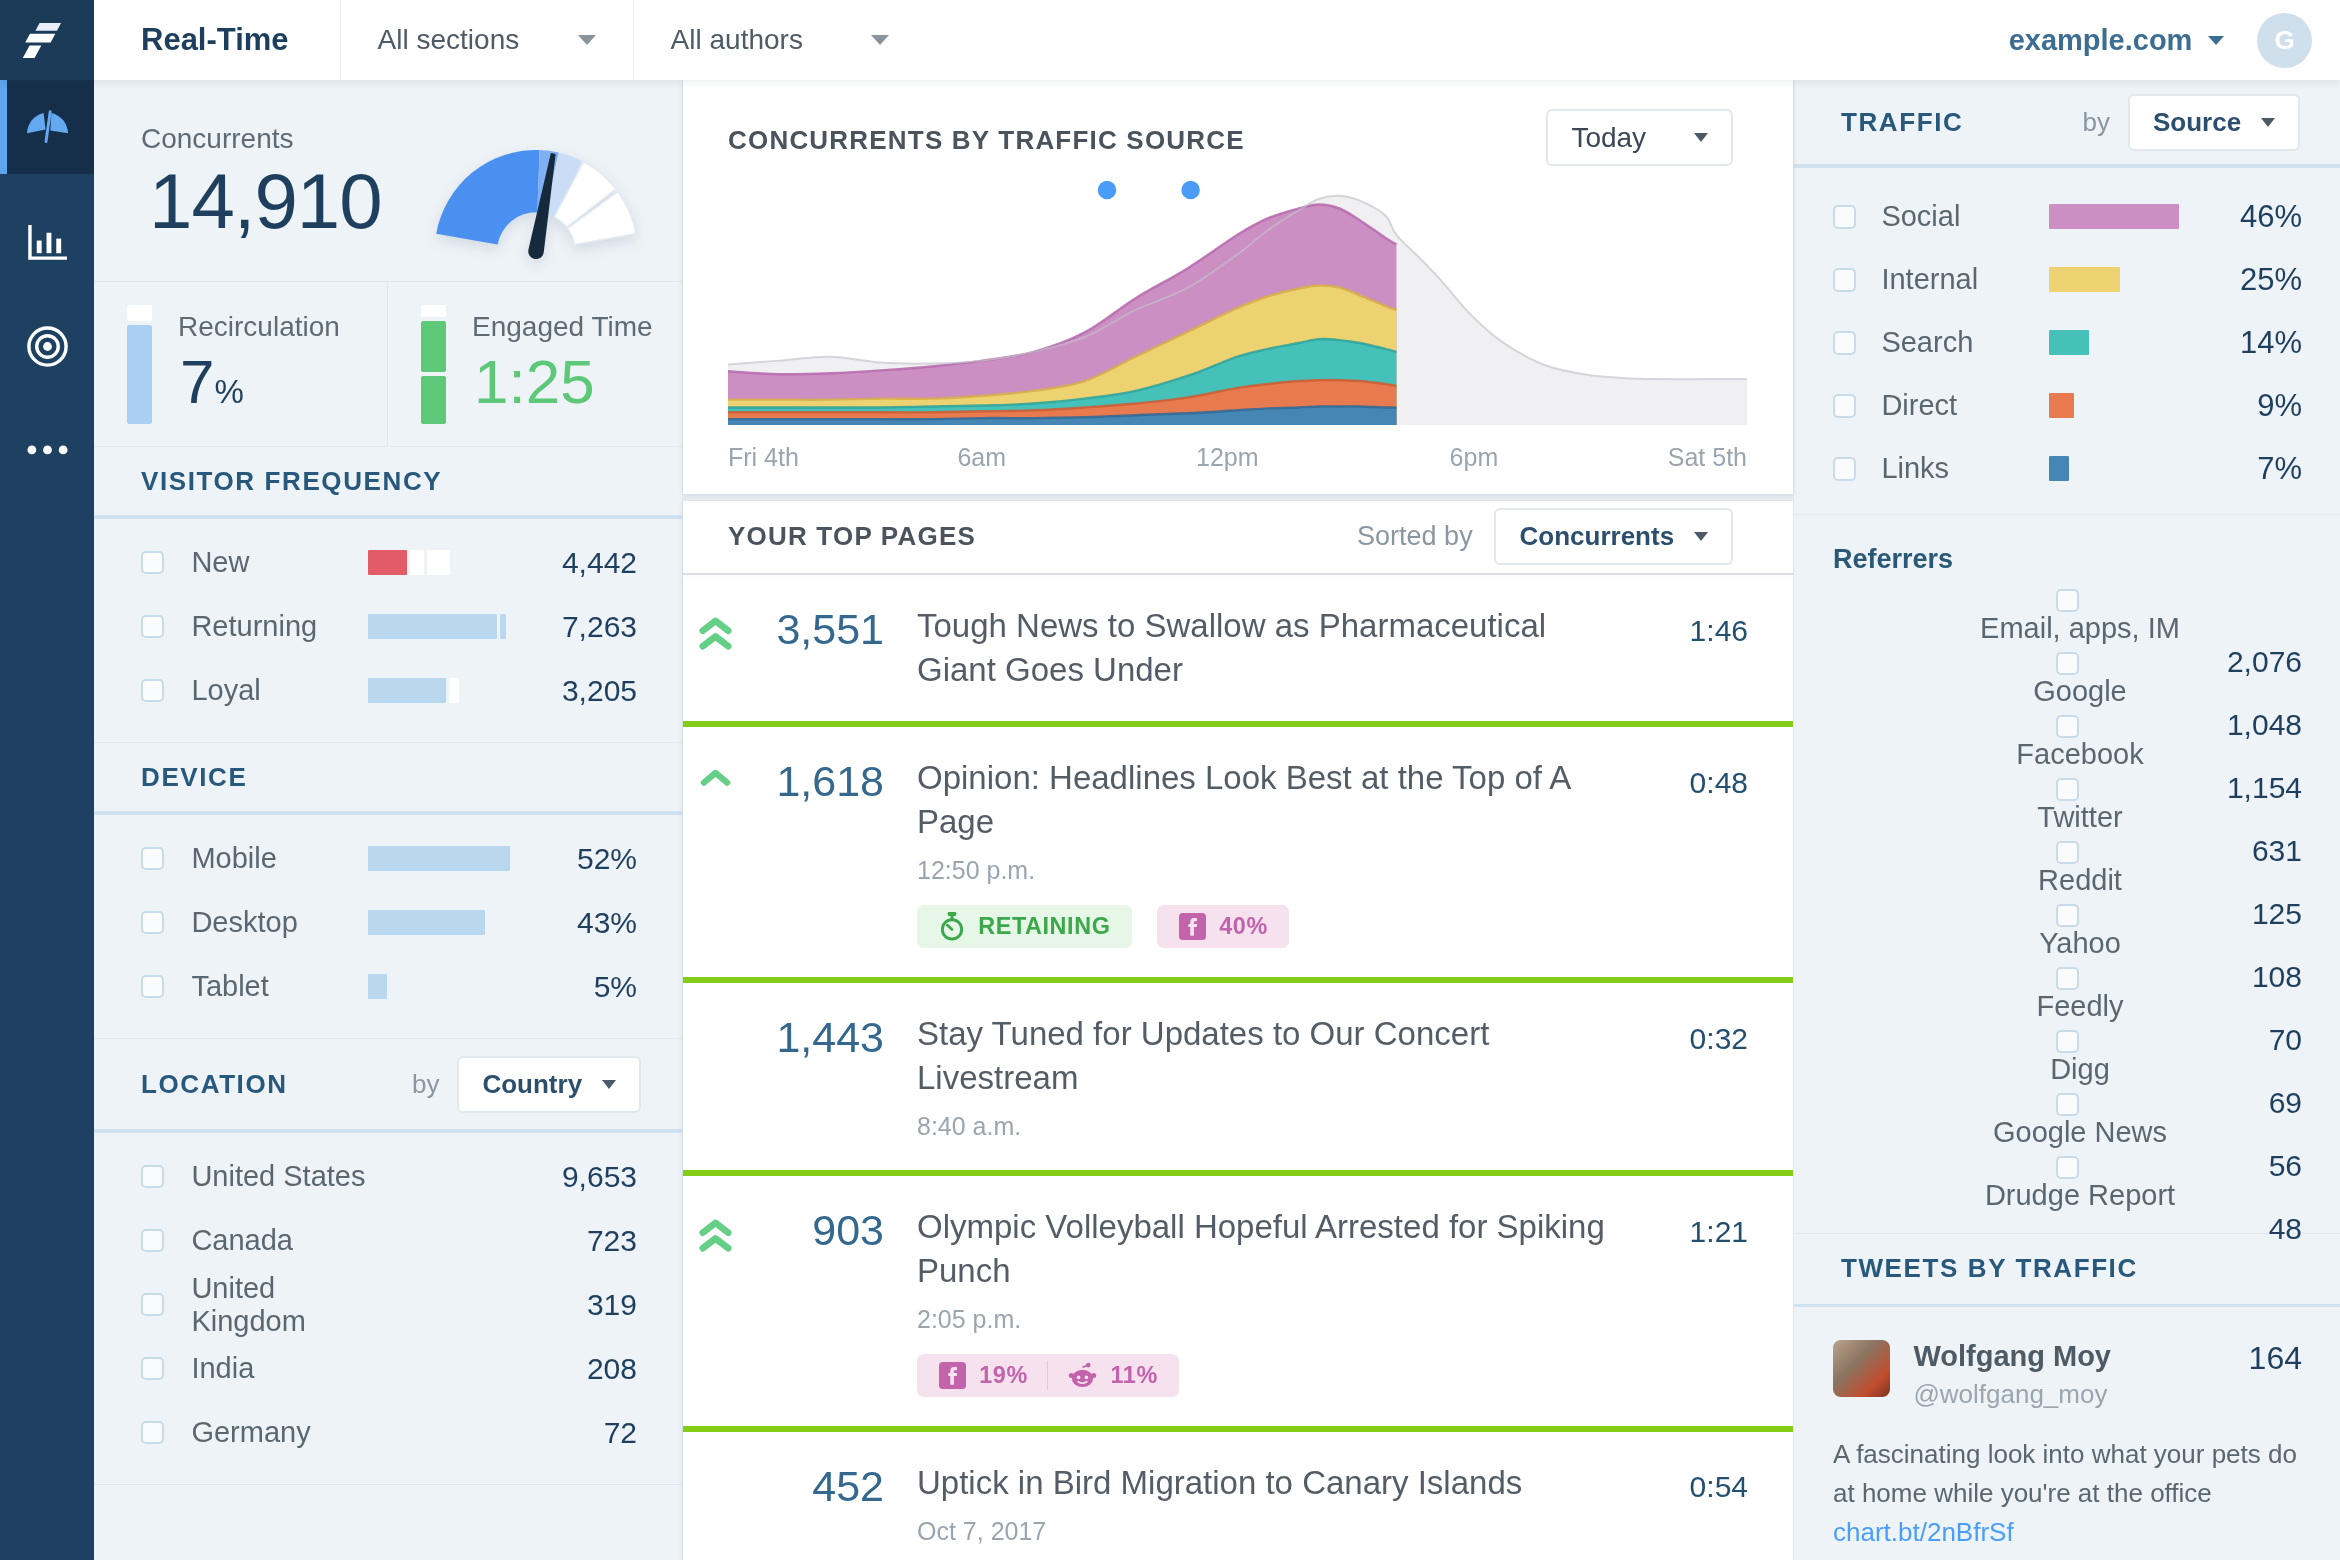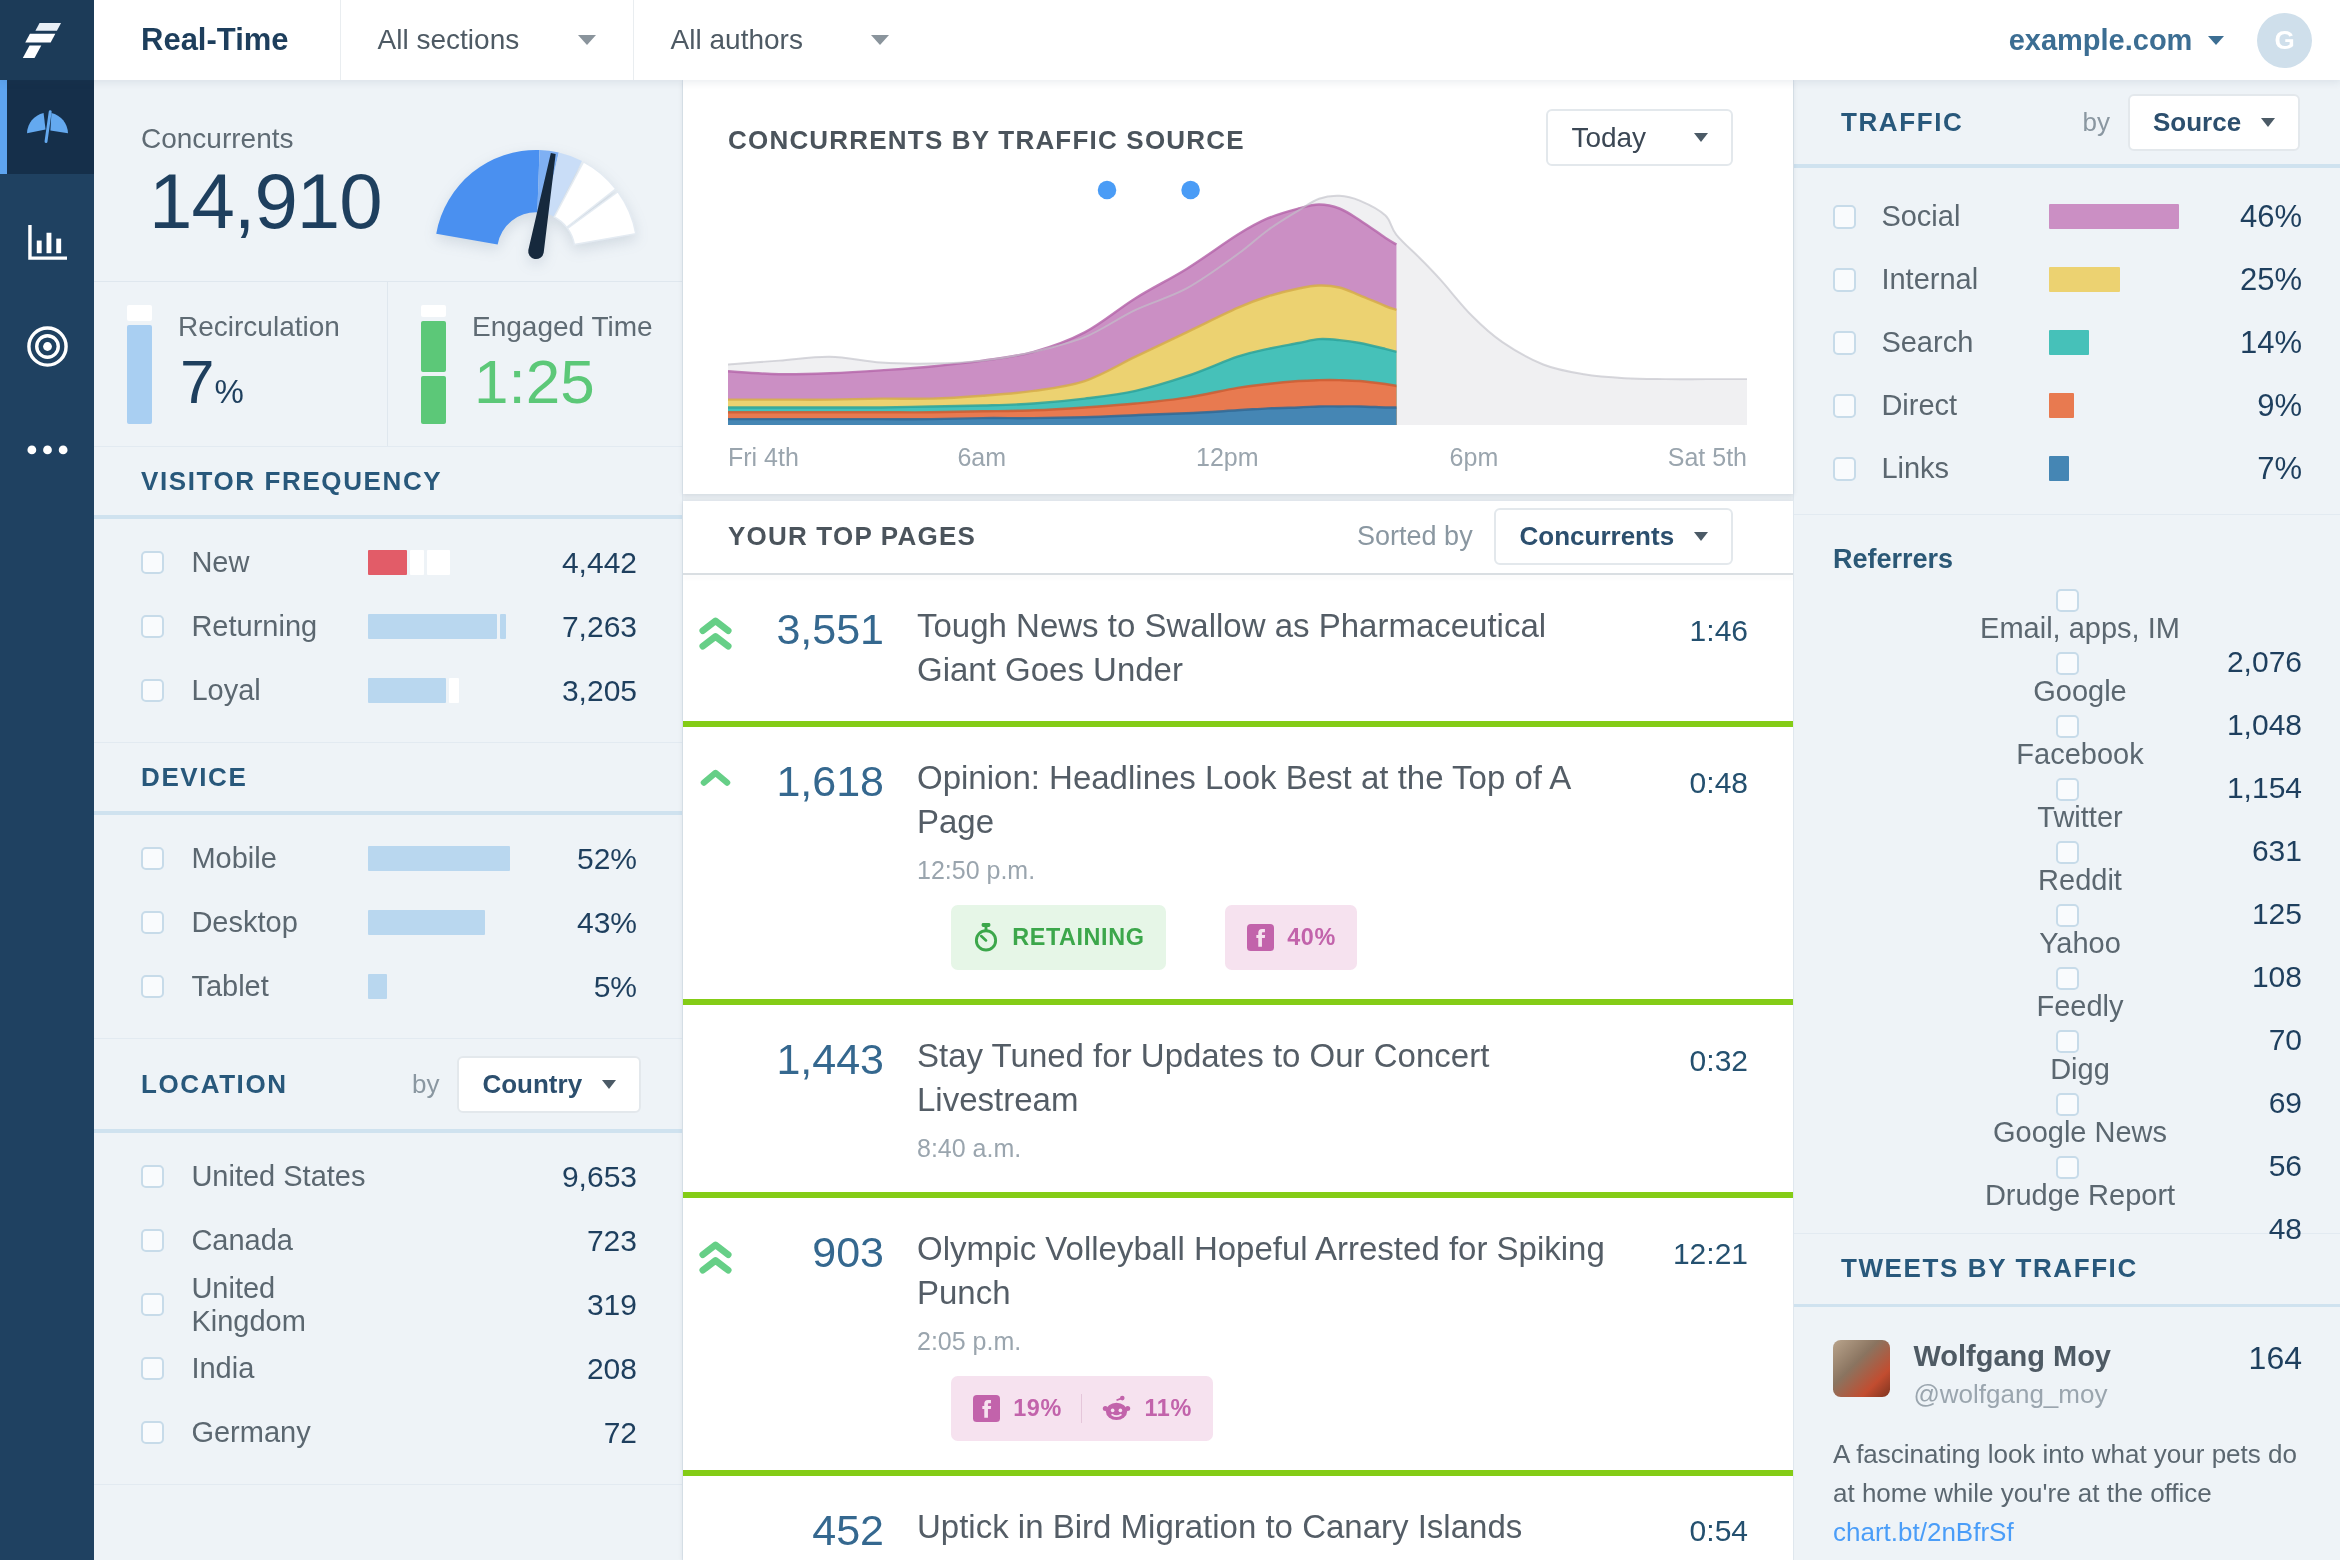--- a/index.html
+++ b/index.html
@@ -86,22 +86,22 @@
   .sorted-group{display:flex;align-items:center;gap:21.5px;}
   .sorted-lbl{font-size:27px;color:#8a97a1;}
   .pages-rule{height:2px;background:#d9dee2;box-shadow:0 2.9px 4.9px rgba(0,0,0,.05);flex:none;}
   .page-row{display:flex;padding:29px 45px 29px 0;border-bottom:6px solid #84cc16;cursor:pointer;}
   .trend{width:64px;flex:none;display:flex;justify-content:center;padding-top:11.7px;}
   .pnum{width:137px;flex:none;text-align:right;font-size:43px;color:#35688f;line-height:1.18;}
   .pcontent{flex:1;padding-left:33px;max-width:800px;}
   .ptitle{font-size:33px;color:#545d66;line-height:1.34;max-width:761px;}
   .pmeta{font-size:25px;color:#9aa5ae;margin-top:11.7px;}
   .pbadges{display:flex;gap:25px;margin-top:19.5px;}
-  .badge{display:inline-flex;align-items:center;height:65px;padding:0 21.5px;border-radius:6.8px;
-    font-size:23.4px;font-weight:700;letter-spacing:0.6px;margin-left:34px;}
+  .badge{display:inline-flex;align-items:center;height:43px;padding:0 21.5px;border-radius:6.8px;
+    font-size:23.4px;font-weight:700;letter-spacing:0.6px;}
   .badge.green{background:#e6f6e7;color:#3ca74b;}
   .badge.pink{background:#f6e2ef;color:#c263ab;}
   .badge .icn{display:flex;margin-right:13.7px;}
   .badge .b-sep{width:1px;height:29px;background:#e5c6da;margin:0 19.5px;}
   .ptime{width:127px;flex:none;text-align:right;font-size:30px;color:#24506f;padding-top:9.8px;}
 
   
   .traffic-row{height:63px;display:flex;align-items:center;padding:0 39px;}
   .t-lbl{font-size:29px;color:#5b6770;margin-left:25px;width:168px;flex:none;}
   .t-bar{height:25px;border-radius:1px;flex:none;}
@@ -467,21 +467,21 @@
                       <circle cx="26.6" cy="14" r="2.6" fill="currentColor"></circle>
                       <circle cx="11" cy="16" r="1.9" fill="#f6e2ef"></circle>
                       <circle cx="19" cy="16" r="1.9" fill="#f6e2ef"></circle>
                       <path d="M10.5 20.5 Q15 23.5 19.5 20.5" stroke="#f6e2ef" stroke-width="1.8" fill="none" stroke-linecap="round"></path>
                     </svg>
                   </span>
                   <span>11%</span>
                 </span>
               </div>
             </span>
-            <span class="ptime">12:21</span>
+            <span class="ptime">1:21</span>
           </div>
           <div class="page-row">
             <span class="trend"></span>
             <span class="pnum">452</span>
             <span class="pcontent">
               <div class="ptitle">Uptick in Bird Migration to Canary Islands</div>
               <div class="pmeta">Oct 7, 2017</div>
             </span>
             <span class="ptime">0:54</span>
           </div>

